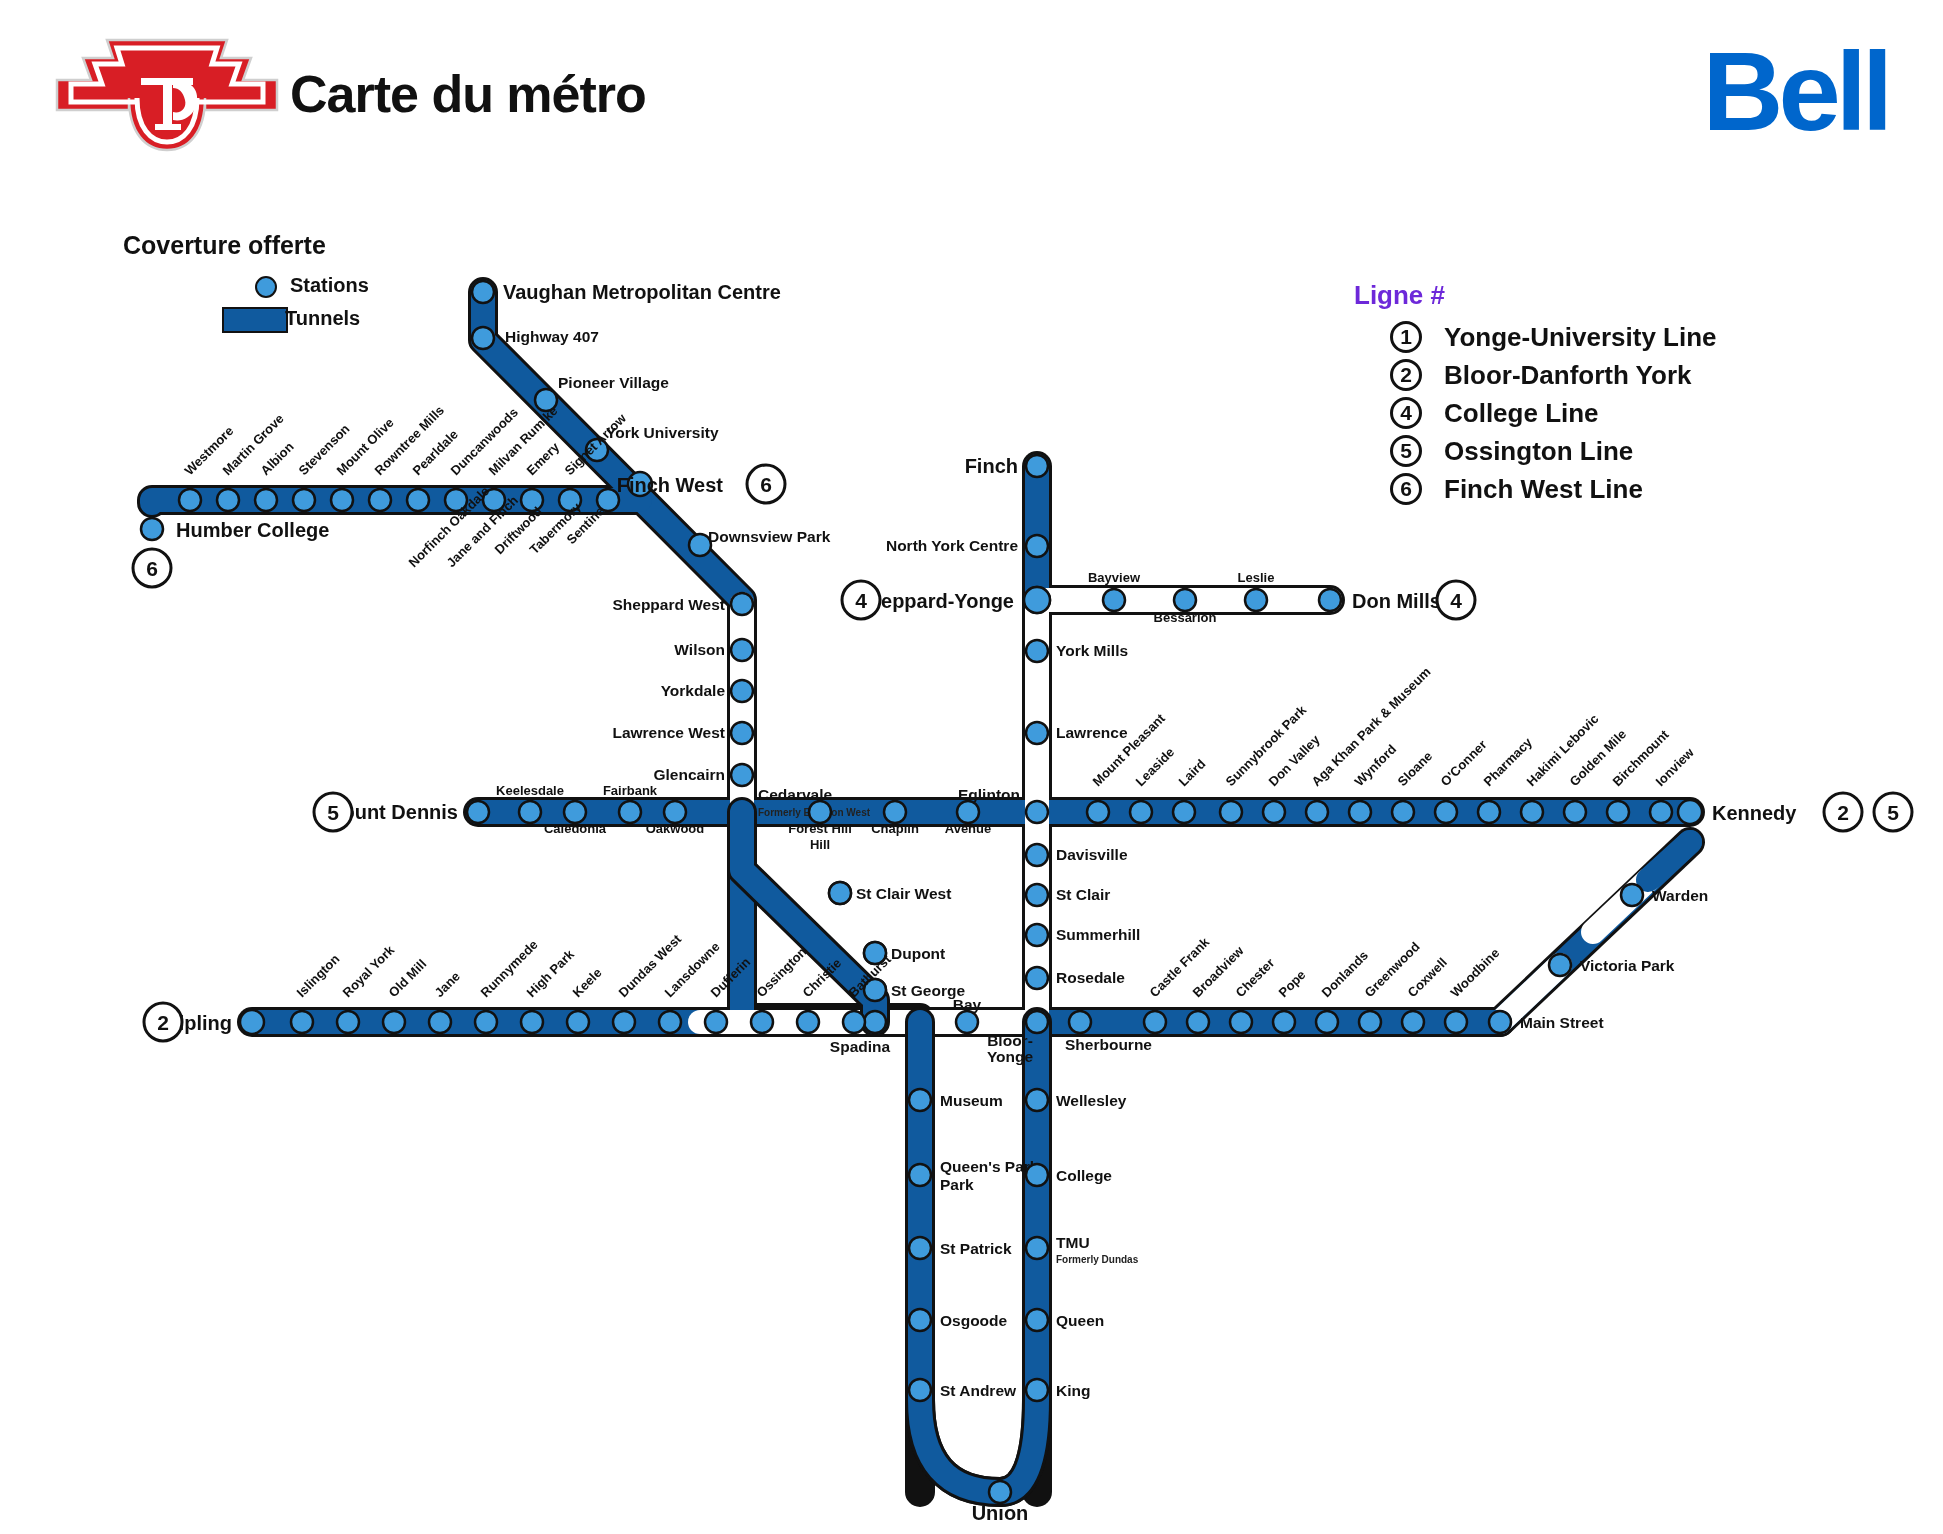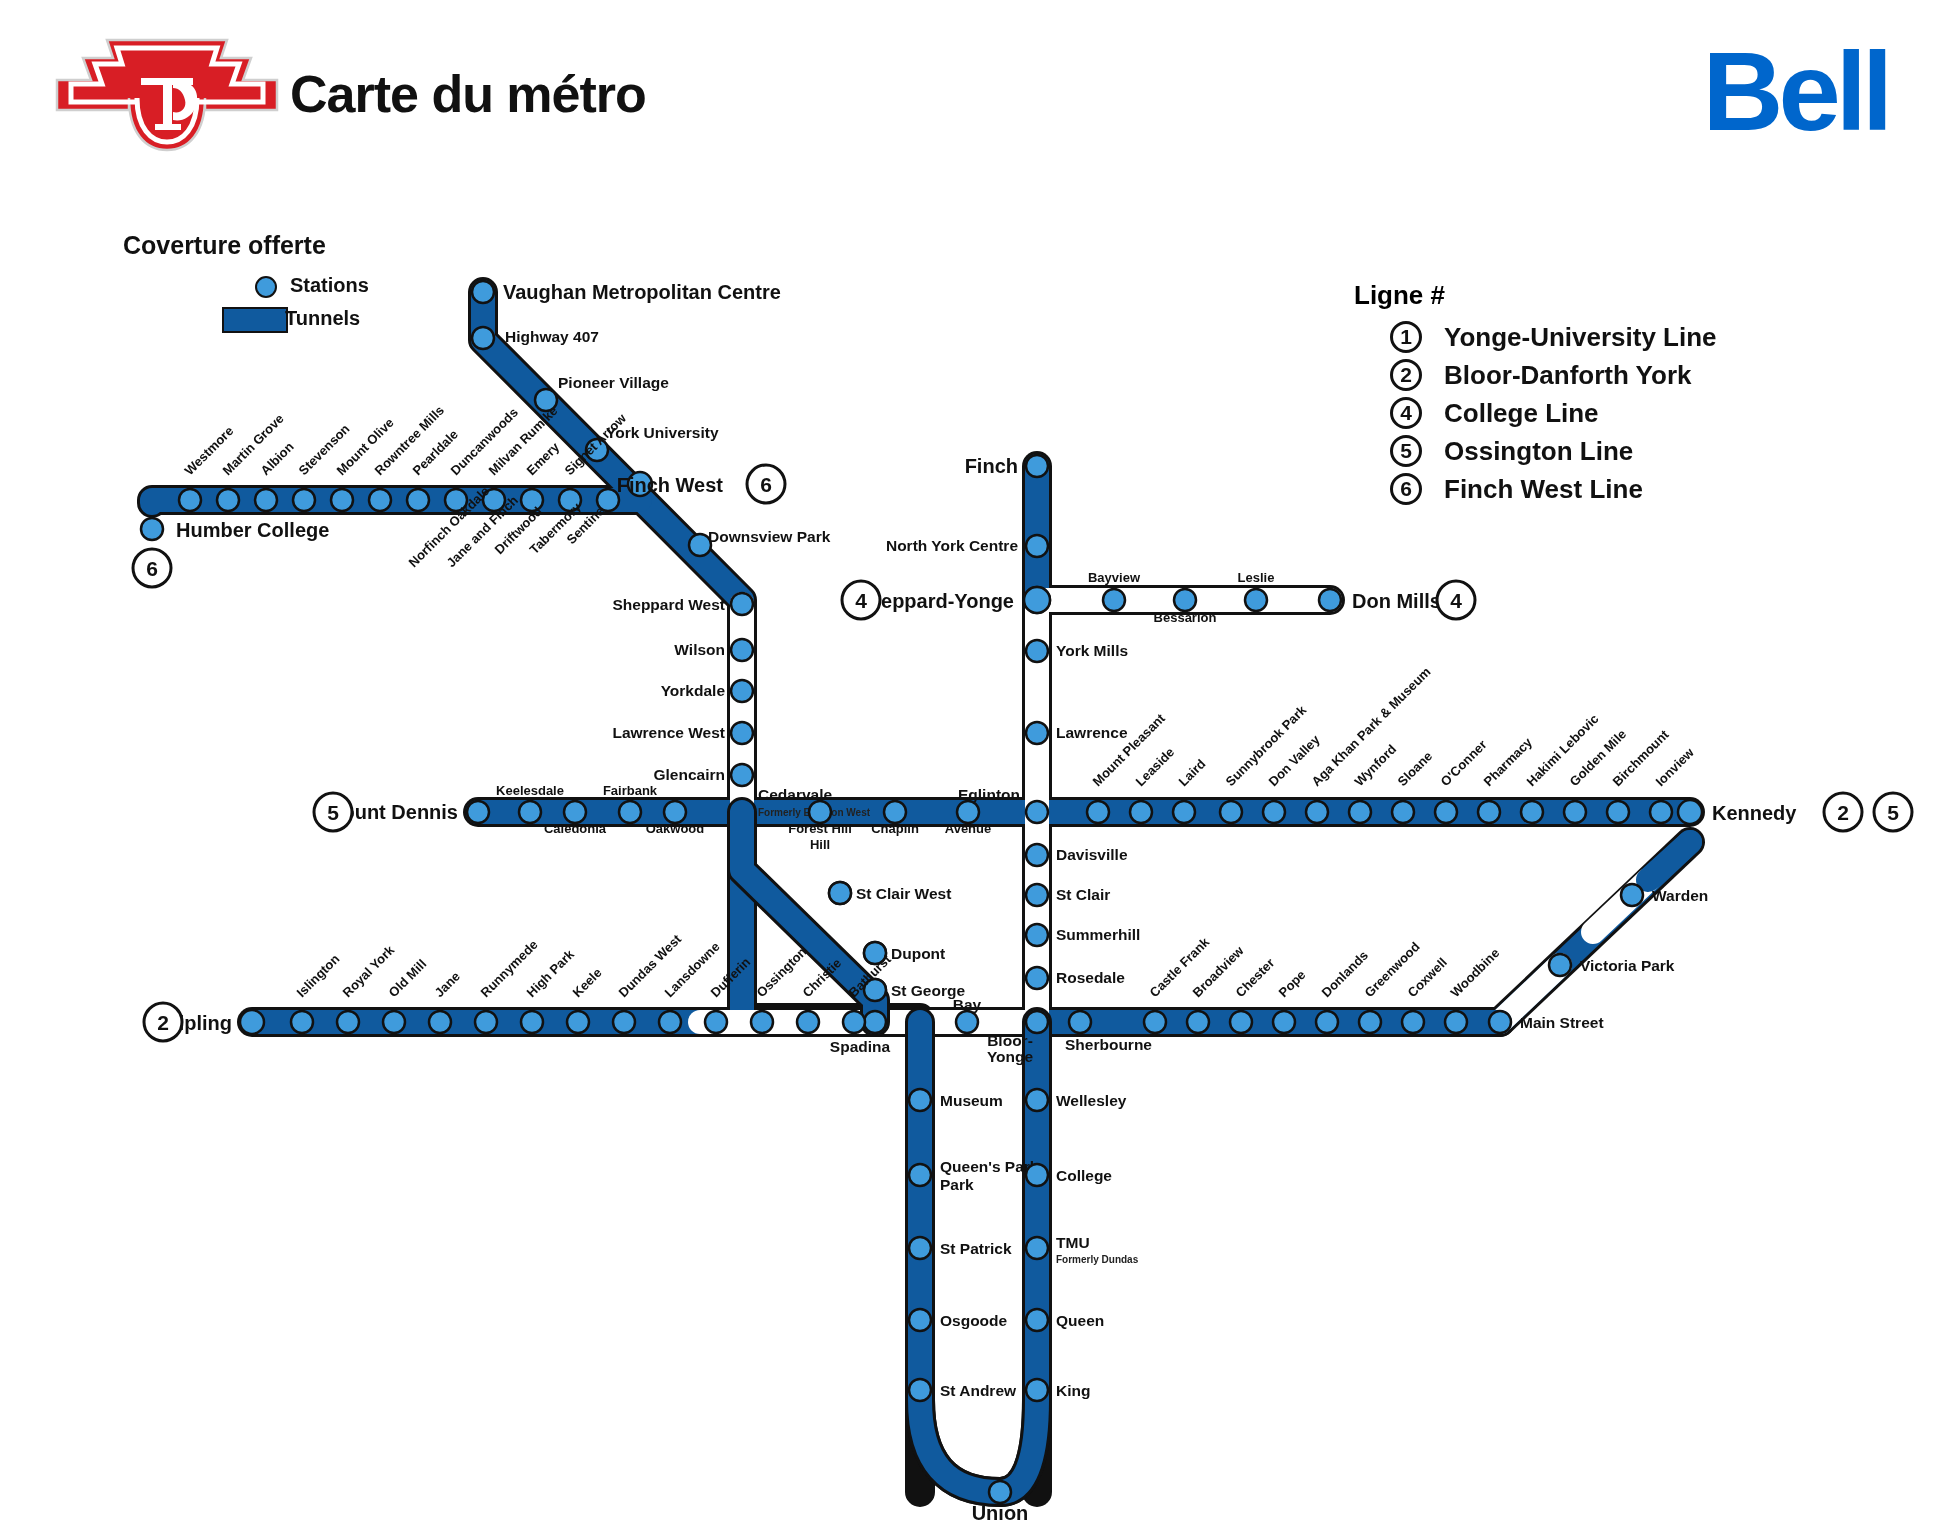--- a/index.html
+++ b/index.html
@@ -14,21 +14,21 @@
              letter-spacing:-5px;line-height:1;font-family:"Liberation Sans",sans-serif;margin-left:28px;}
   
   #legend-title{left:123px;top:231px;font-size:25px;font-weight:bold;color:#111;white-space:nowrap;}
   .legend-row{position:absolute;font-size:20px;font-weight:bold;color:#111;white-space:nowrap;}
   #legend-station-dot{left:255px;top:276px;width:18px;height:18px;border-radius:50%;
         background:#3F9BDC;border:2px solid #111;}
   #legend-station-label{left:290px;top:274px;}
   #legend-tunnel-swatch{left:222px;top:307px;width:62px;height:22px;background:#105A9E;border:2.5px solid #111;}
   #legend-tunnel-label{left:285px;top:307px;}
 
-  #lines-title{left:1354px;top:280px;font-size:26px;font-weight:bold;color:#000000;}
+  #lines-title{left:1354px;top:280px;font-size:26px;font-weight:bold;color:#6d28d9;}
   .line-entry{position:absolute;left:1390px;display:flex;align-items:center;gap:22px;}
   .bullet{width:32px;height:32px;border-radius:50%;border:3px solid #111;background:#fff;
           display:flex;align-items:center;justify-content:center;font-size:21px;font-weight:bold;color:#111;
           box-sizing:border-box;flex:none;}
   .line-entry .lbl{font-size:26px;font-weight:bold;color:#111;white-space:nowrap;}
 
   
   #map-svg{position:absolute;left:0;top:0;width:1943px;height:1534px;}
   .lbl-h{font-family:"Liberation Sans",sans-serif;font-size:15.5px;font-weight:bold;fill:#111;}
   .lbl-h.big{font-size:20px;}

